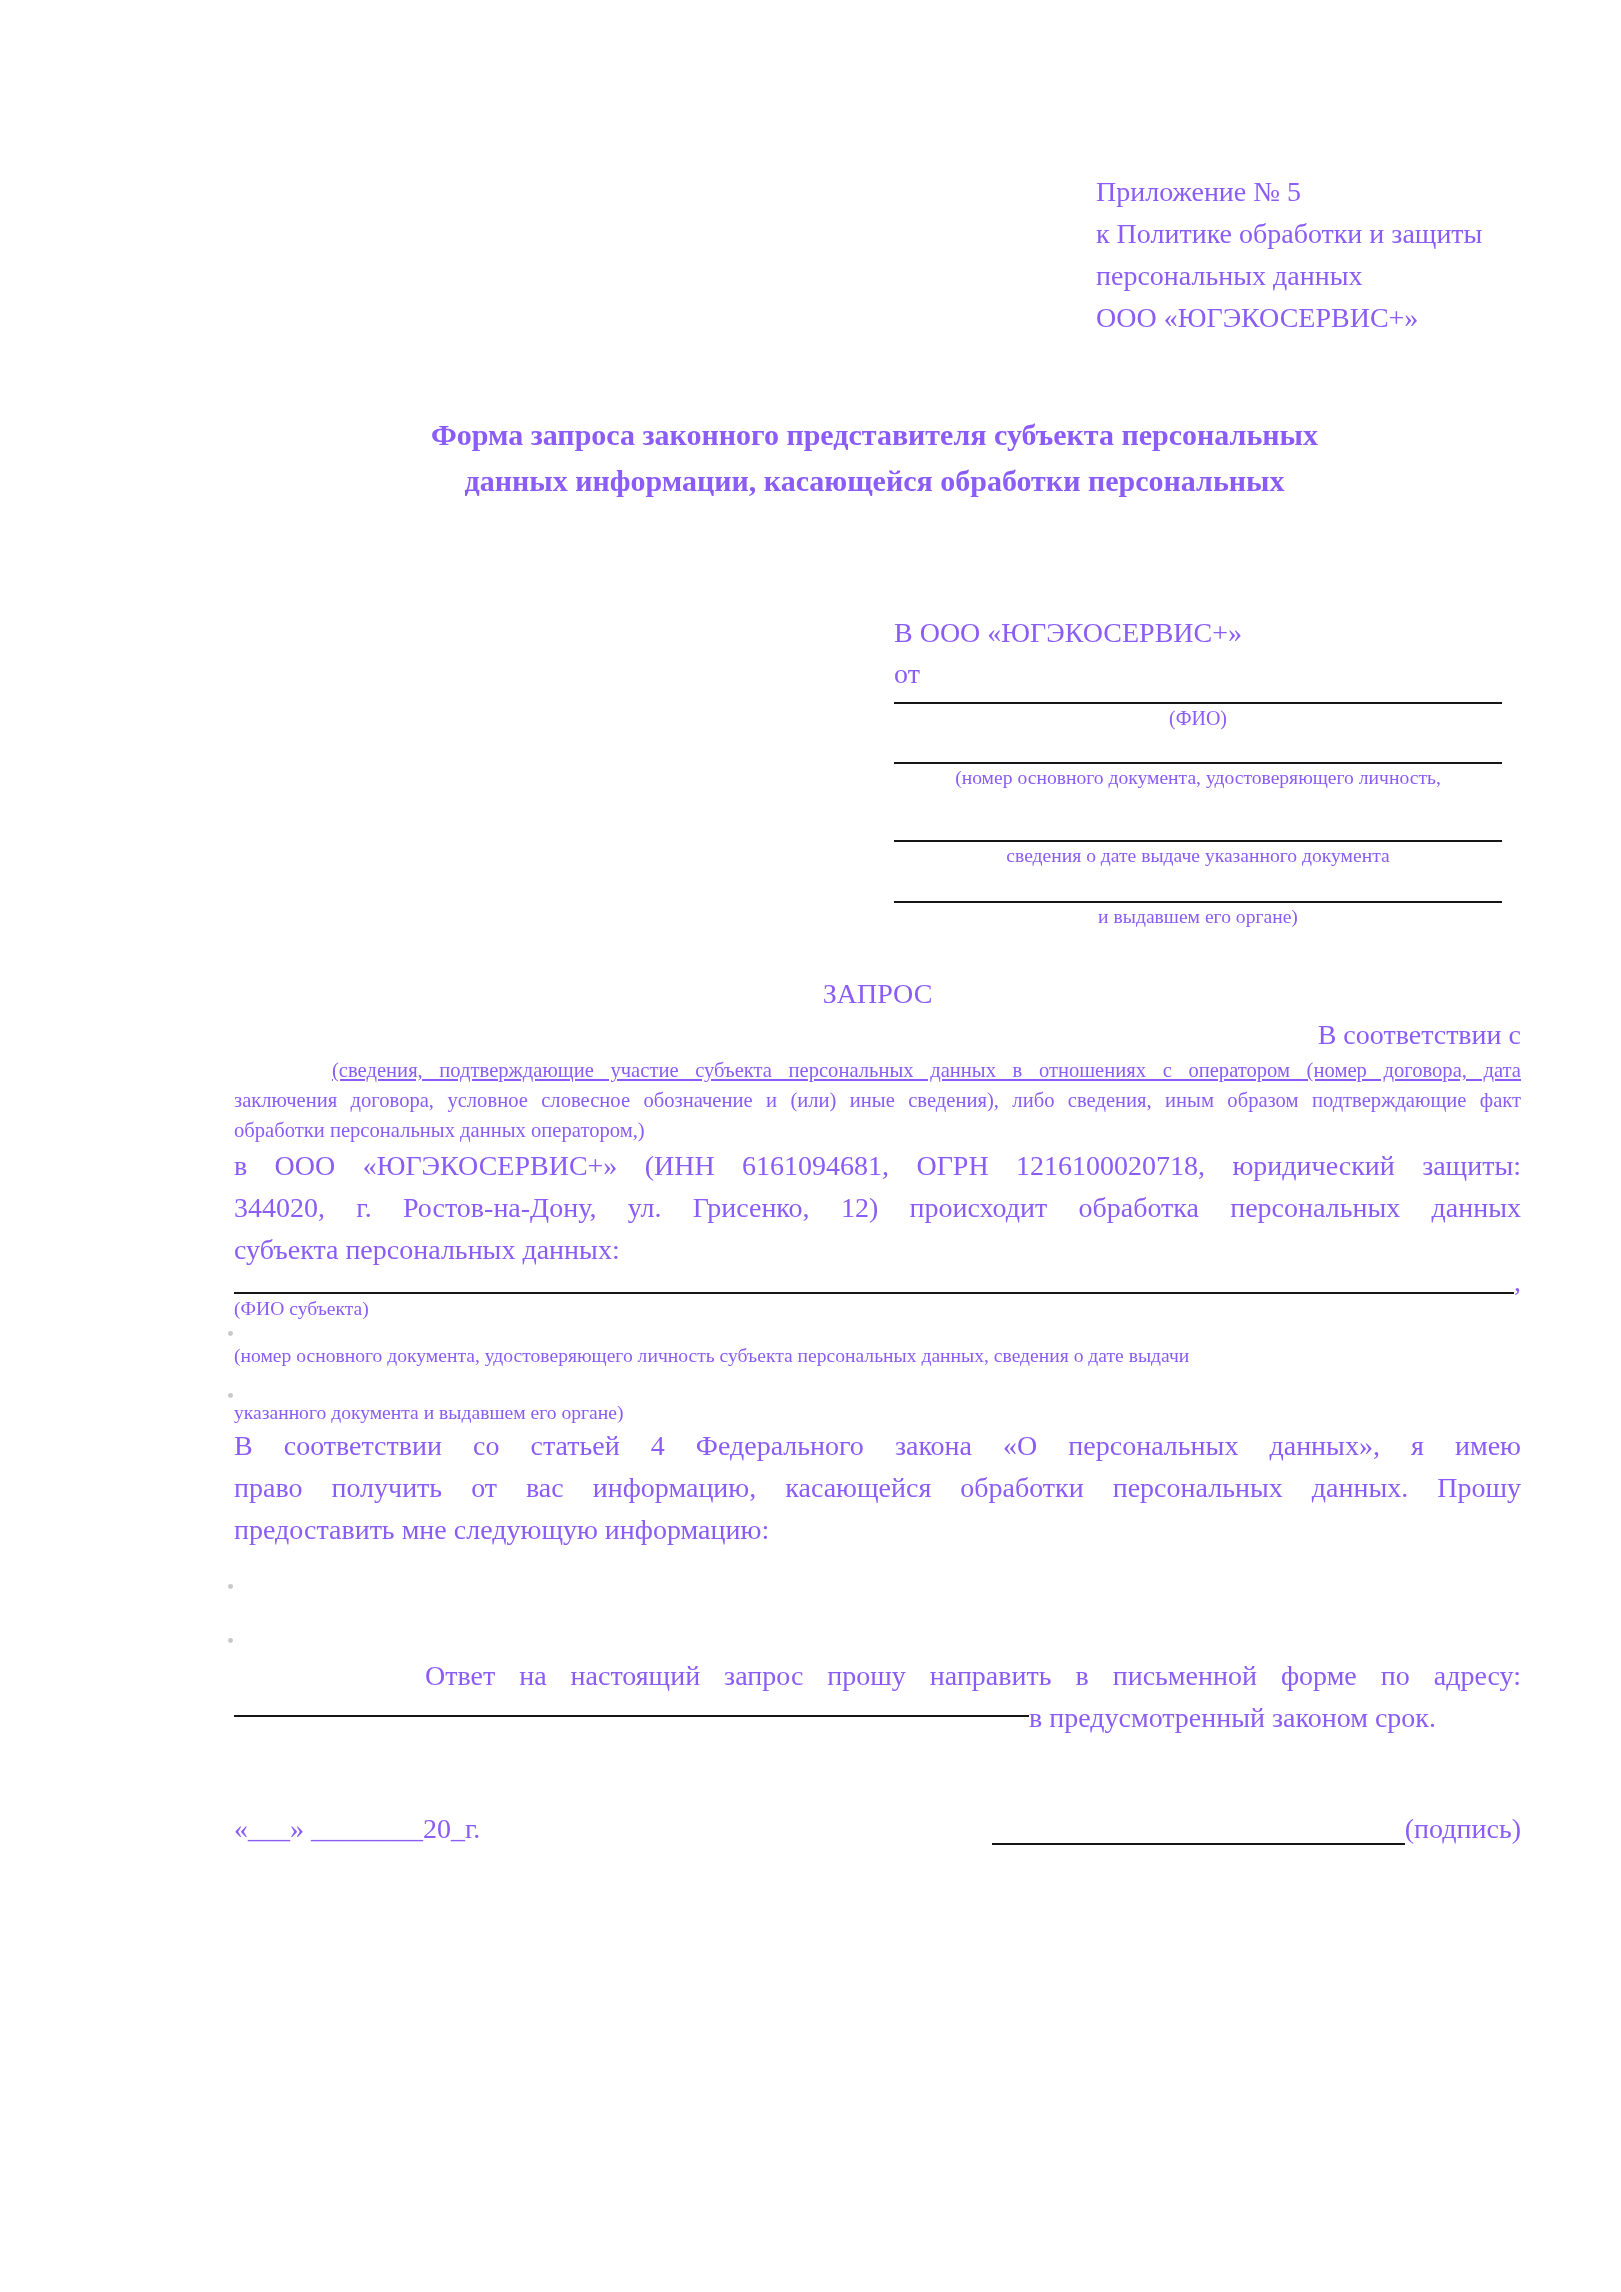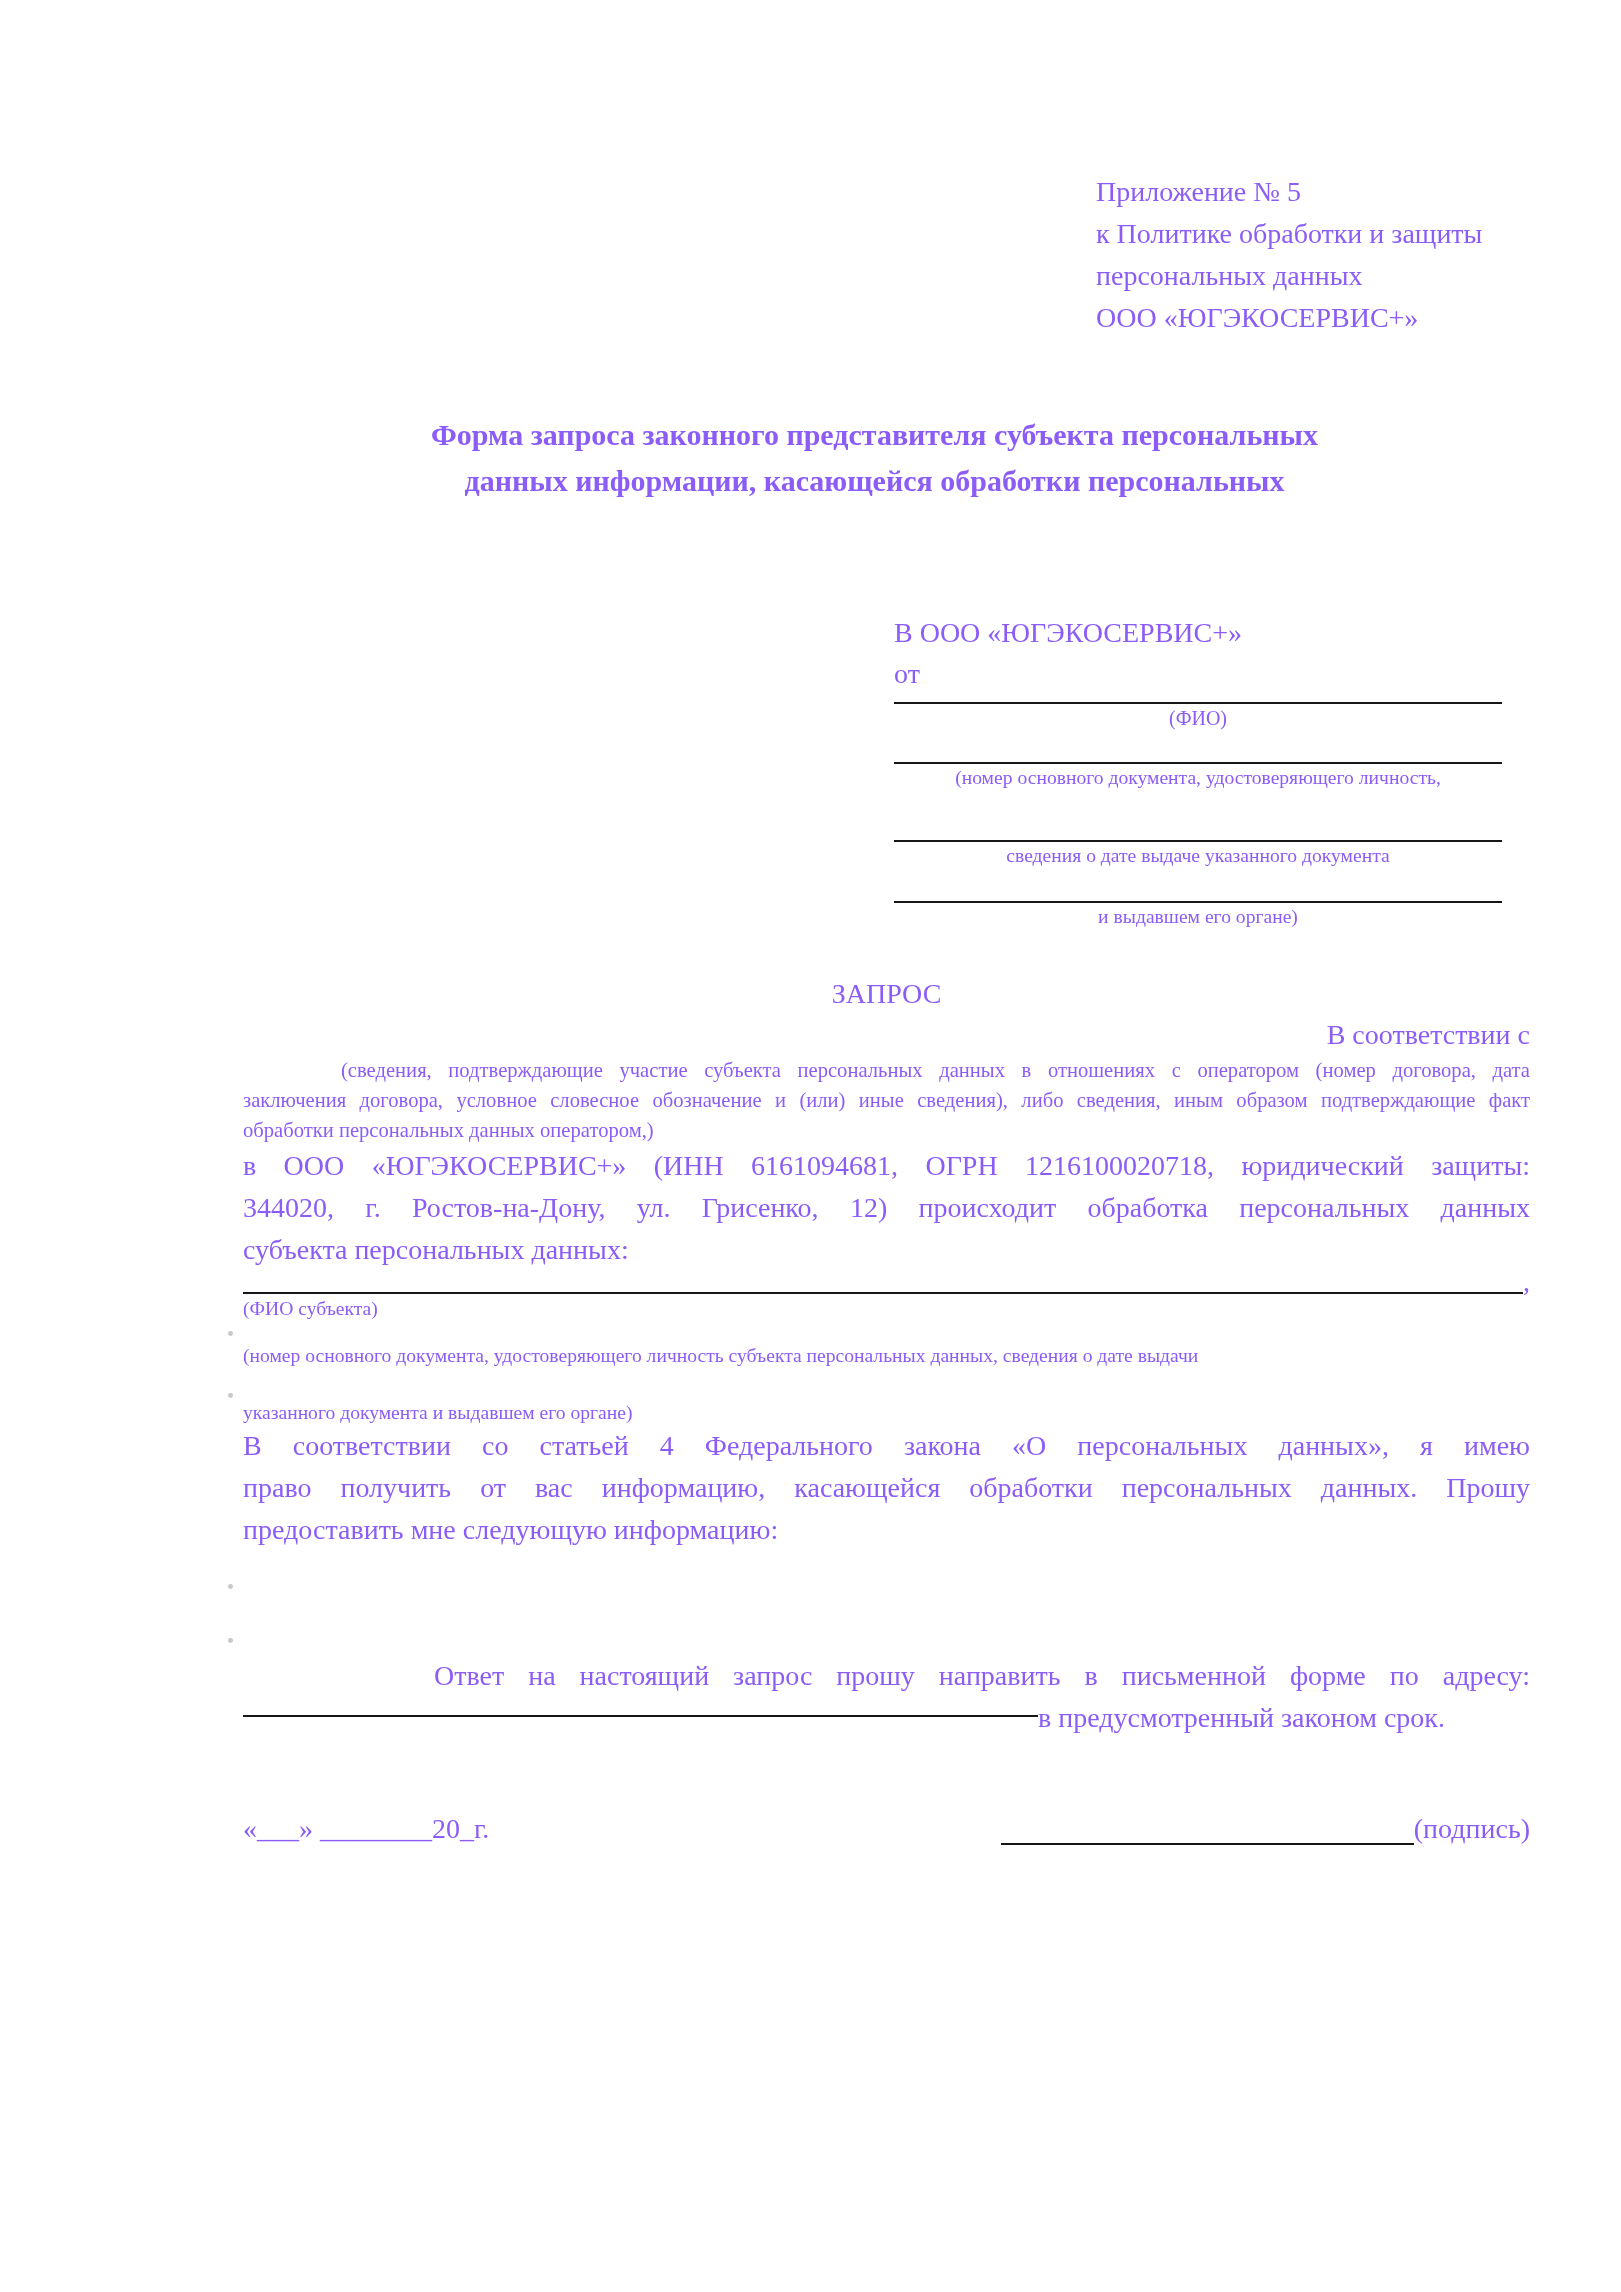--- a/index.html
+++ b/index.html
@@ -29,30 +29,30 @@
   }
   .hline{border-bottom:2.5px solid #161616;height:0;}
   .addressee .hline1{margin-top:7.8px;}
   .addressee .hline2{margin-top:29px;}
   .addressee .hline3{margin-top:49px;}
   .addressee .hline4{margin-top:31px;}
   .fcap{text-align:center;font-size:19.6px;line-height:27.4px;}
   .fcap.fio{font-size:20px;line-height:29px;}
   
   .main-col{
-    position:absolute;left:243px;top:961px;width:1287px;
+    position:absolute;left:234px;top:961px;width:1287px;
     font-size:28px;line-height:42px;
   }
   .zapros{text-align:center;line-height:33px;}
   .lead-row{display:flex;align-items:flex-end;margin-top:3.9px;height:39px;flex-direction:column;}
   .lead-row .lead{white-space:nowrap;padding-left:108px;}
   .lead-row .fill{flex:1;border-bottom:2.5px solid #161616;margin-bottom:4.9px;margin-left:9.8px;}
   .small-print{font-size:20.6px;line-height:30px;margin-top:2px;}
   .jl{text-align:justify;text-align-last:justify;}
-  .sp-first{text-indent:98px;}
+  .sp-first{text-indent:98px;text-decoration:underline;}
   .subject-row{display:flex;align-items:flex-end;height:25.5px;}
   .subject-row .fill{flex:1;border-bottom:2.5px solid #161616;margin-bottom:2.9px;}
   .subject-row .comma{flex:none;line-height:28px;}
   .ccap{text-align:left;font-size:19.6px;line-height:25.5px;}
   .ccap.doc1{margin-top:21.6px;}
   .ccap.doc2{margin-top:31px;}
   .answer-line1{margin-top:104px;text-indent:191px;text-align:justify;text-align-last:justify;}
   .answer-line2{display:flex;align-items:center;height:42px;}
   .answer-line2 .fill{width:795px;border-bottom:2.5px solid #161616;margin-bottom:4.9px;}
   .answer-line2 .tail{white-space:nowrap;}

